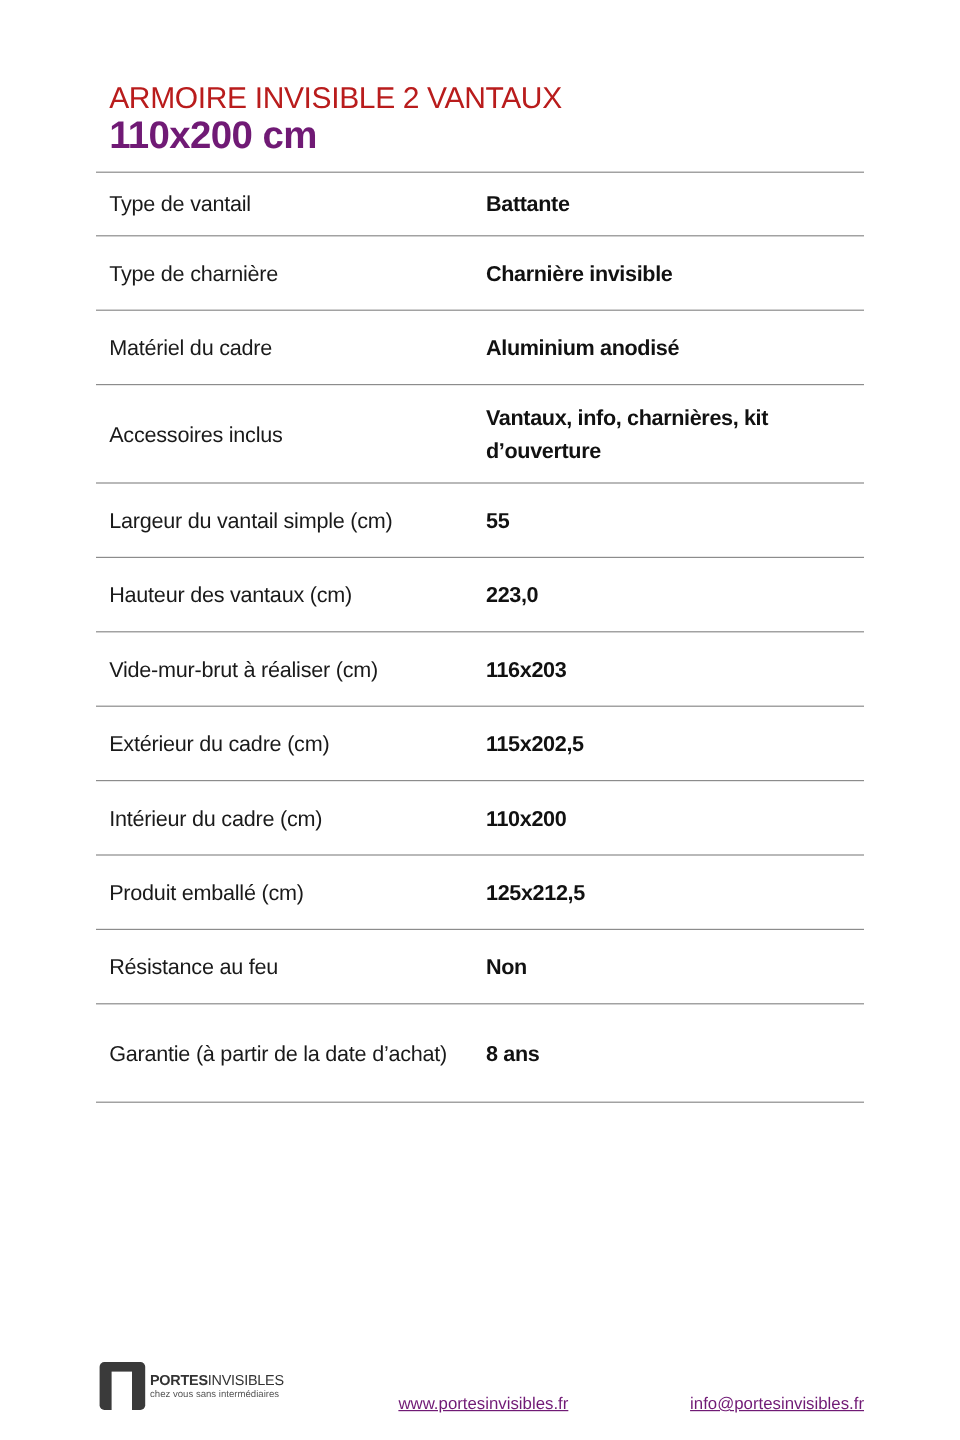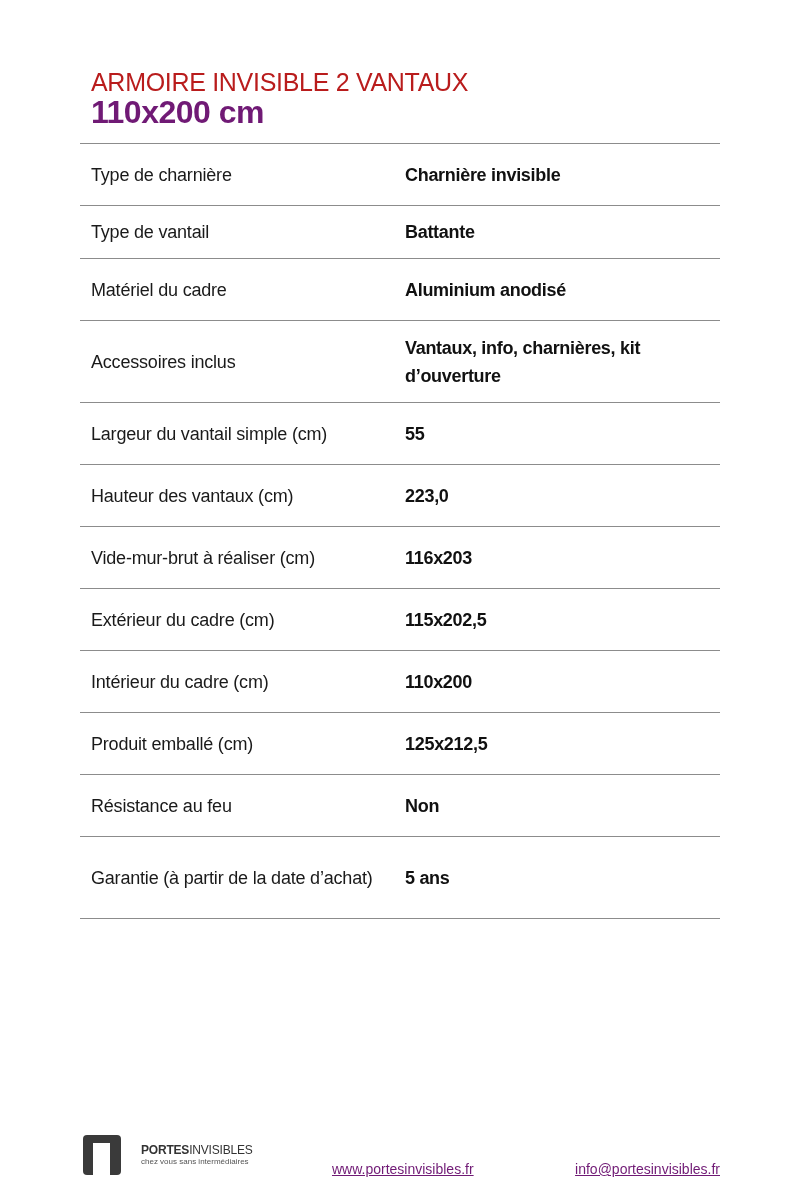--- a/index.html
+++ b/index.html
@@ -14,46 +14,46 @@
   .spec-table { position: absolute; left: 80px; top: 143px; width: 640px; border-collapse: collapse; border-top: 1px solid #8c8c8c; }
   .spec-table td { border-bottom: 1px solid #8c8c8c; padding: 0; vertical-align: middle; font-size: 18px; line-height: 28px; }
   .spec-table tr.last td { border-bottom: none; }
   .spec-table td.label { width: 304px; padding-left: 11px; padding-right: 10px; color: #1a1a1a; letter-spacing: -0.2px; }
   .spec-table td.value { padding-right: 40px; font-weight: 700; color: #111111; letter-spacing: -0.3px; }
 
   .footer { position: absolute; left: 0; top: 1130px; width: 800px; height: 50px; }
   .logo { position: absolute; left: 83px; top: 5px; display: flex; align-items: center; }
   .logo-mark { width: 38px; height: 40px; background: #3a3a3a; border-radius: 4px; position: relative; }
   .logo-mark::after { content: ""; position: absolute; left: 10px; top: 8px; width: 17px; height: 32px; background: #ffffff; }
-  .logo-text { margin-left: 20px; display: flex; flex-direction: column; }
+  .logo-text { margin-left: 4px; display: flex; flex-direction: column; }
   .logo-name { font-size: 12px; line-height: 14px; color: #333333; letter-spacing: -0.2px; }
   .logo-name b { font-weight: 700; }
   .logo-name span { font-weight: 400; }
   .logo-tag { font-size: 8px; line-height: 10px; color: #555555; }
   .footer-link { position: absolute; top: 15px; font-size: 14px; color: #701a75; text-decoration: underline; margin-top: 16px; }
   .link-web { left: 332px; }
   .link-mail { right: 80px; }
 </style>
 </head>
 <body>
 
 <div class="title-block">
   <div class="title-line1">ARMOIRE INVISIBLE 2 VANTAUX</div>
   <div class="title-line2">110x200 cm</div>
 </div>
 
 <table class="spec-table">
   <tbody>
+    <tr style="height:53px">
+        <td class="label">Type de vantail</td>
+        <td class="value">Battante</td>
+      </tr>
     <tr style="height:62px">
         <td class="label">Type de charnière</td>
         <td class="value">Charnière invisible</td>
-      </tr>
-    <tr style="height:53px">
-        <td class="label">Type de vantail</td>
-        <td class="value">Battante</td>
       </tr>
     <tr style="height:62px">
         <td class="label">Matériel du cadre</td>
         <td class="value">Aluminium anodisé</td>
       </tr>
     <tr style="height:82px">
         <td class="label">Accessoires inclus</td>
         <td class="value">Vantaux, info, charnières, kit d’ouverture</td>
       </tr>
     <tr style="height:62px">
@@ -79,21 +79,21 @@
     <tr style="height:62px">
         <td class="label">Produit emballé (cm)</td>
         <td class="value">125x212,5</td>
       </tr>
     <tr style="height:62px">
         <td class="label">Résistance au feu</td>
         <td class="value">Non</td>
       </tr>
     <tr style="height:82px">
         <td class="label">Garantie (à partir de la date d’achat)</td>
-        <td class="value">5 ans</td>
+        <td class="value">8 ans</td>
       </tr>
   </tbody>
 </table>
 
 <div class="footer">
   <div class="logo">
     <div class="logo-mark"></div>
     <div class="logo-text">
       <div class="logo-name"><b>PORTES</b><span>INVISIBLES</span></div>
       <div class="logo-tag">chez vous sans intermédiaires</div>

